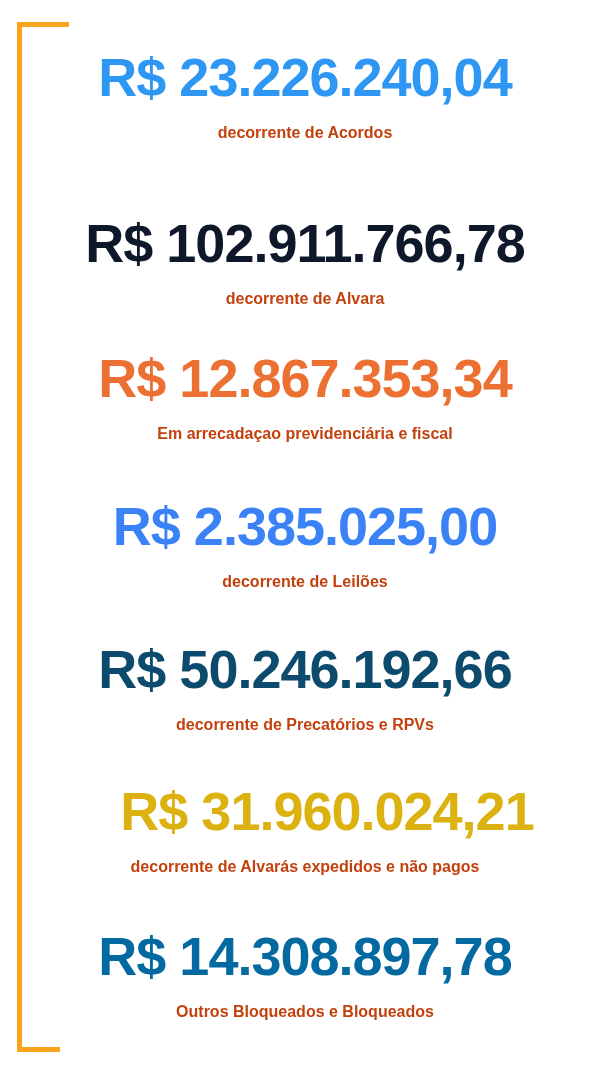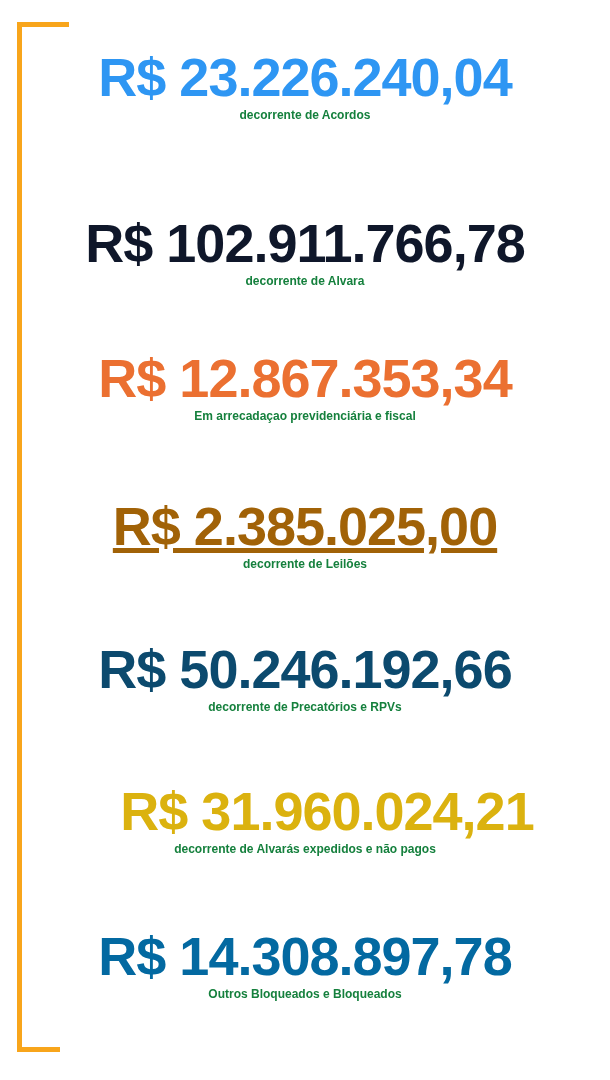--- a/index.html
+++ b/index.html
@@ -33,24 +33,24 @@
     text-align: center;
   }
   .kpi .value {
     font-size: 54px;
     font-weight: 700;
     line-height: 42px;
     letter-spacing: -1px;
     white-space: nowrap;
   }
   .kpi .label {
-    margin: 6px auto 0 auto;
-    font-size: 12px;
+    margin: 23px auto 0 auto;
+    font-size: 16px;
     font-weight: 700;
-    color: #15803d;
+    color: #c2410c;
     line-height: 23px;
     height: 21px;          
     overflow: hidden;
     white-space: nowrap;
   }
 
   .r1 { top: 56px; }
   .r2 { top: 202px; }
   .r3 { top: 357px; }
   .r4 { top: 505px; }
@@ -76,21 +76,21 @@
     <div class="value" style="color: #0f172a; margin-top: 20px;">R$ 102.911.766,78</div>
     <div class="label">decorrente de Alvara</div>
   </div>
 
   <div class="kpi r3">
     <div class="value" style="color: rgb(235, 112, 49);">R$ 12.867.353,34</div>
     <div class="label">Em arrecadaçao previdenciária e fiscal</div>
   </div>
 
   <div class="kpi r4">
-    <div class="value" style="color: #a16207; text-decoration: underline;">R$ 2.385.025,00</div>
+    <div class="value" style="color: #3b82f6;">R$ 2.385.025,00</div>
     <div class="label">decorrente de Leilões</div>
   </div>
 
   <div class="kpi r5">
     <div class="value" style="color: #0c4a6e;">R$ 50.246.192,66</div>
     <div class="label">decorrente de Precatórios e RPVs</div>
   </div>
 
   <div class="kpi r6">
     <div class="value" style="color: rgb(219, 178, 15); margin-left: 44px;">R$ 31.960.024,21</div>

